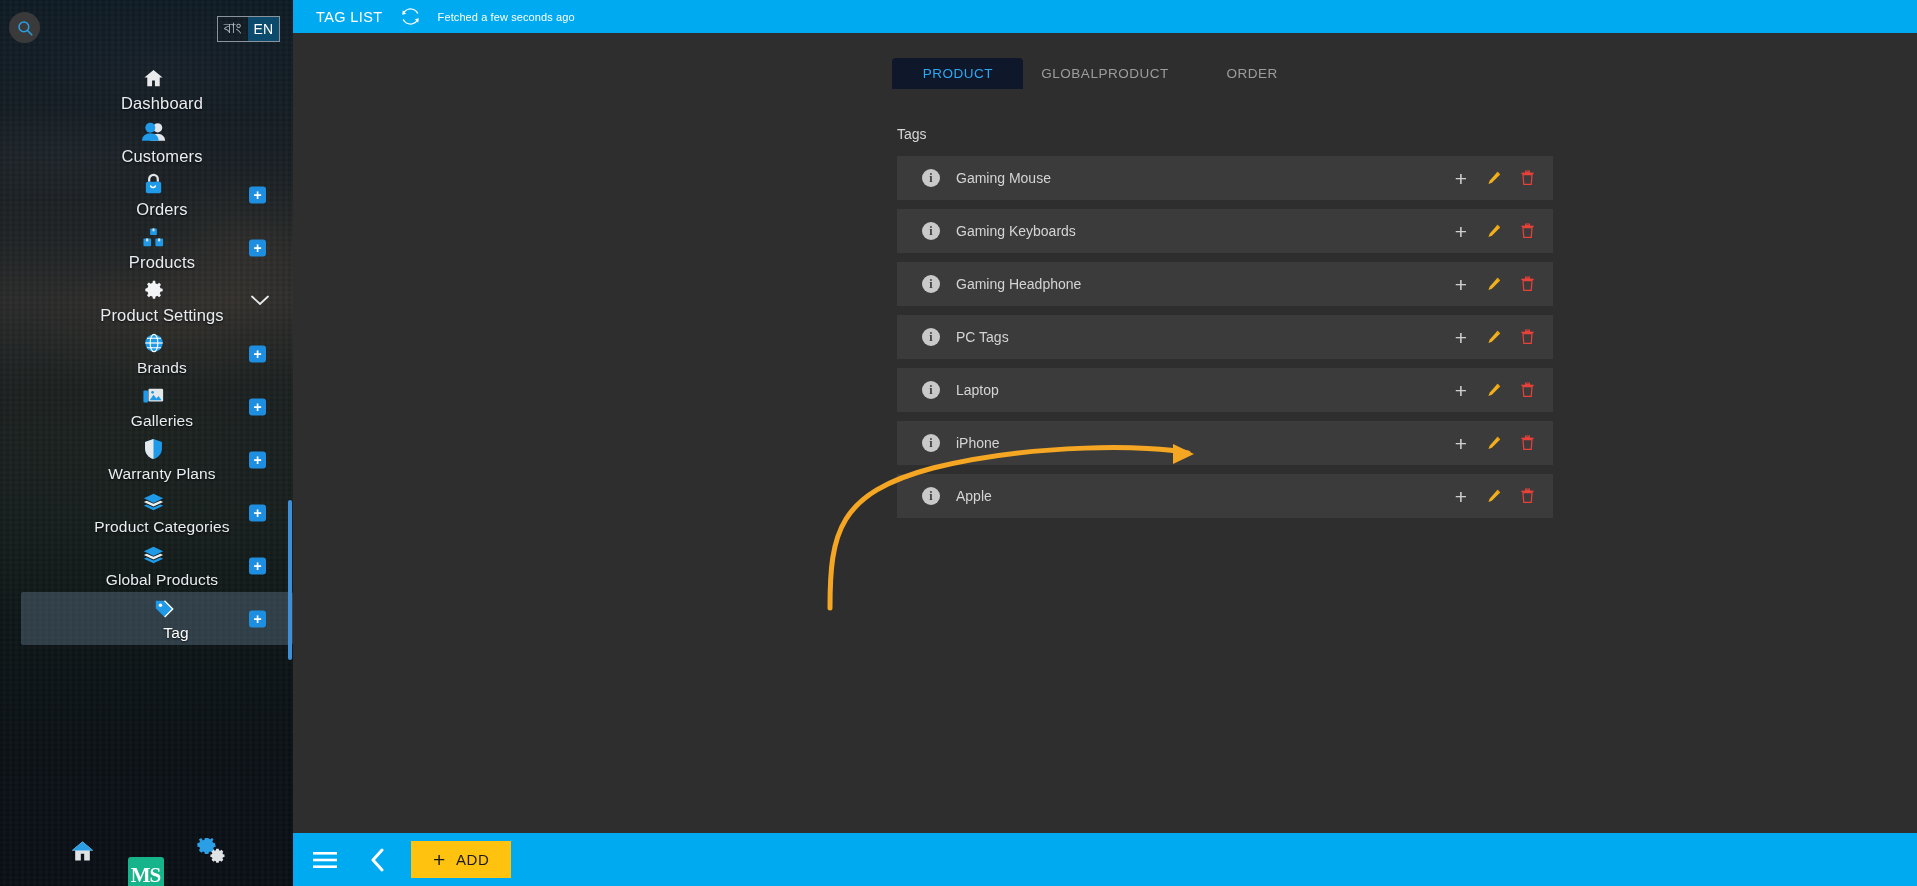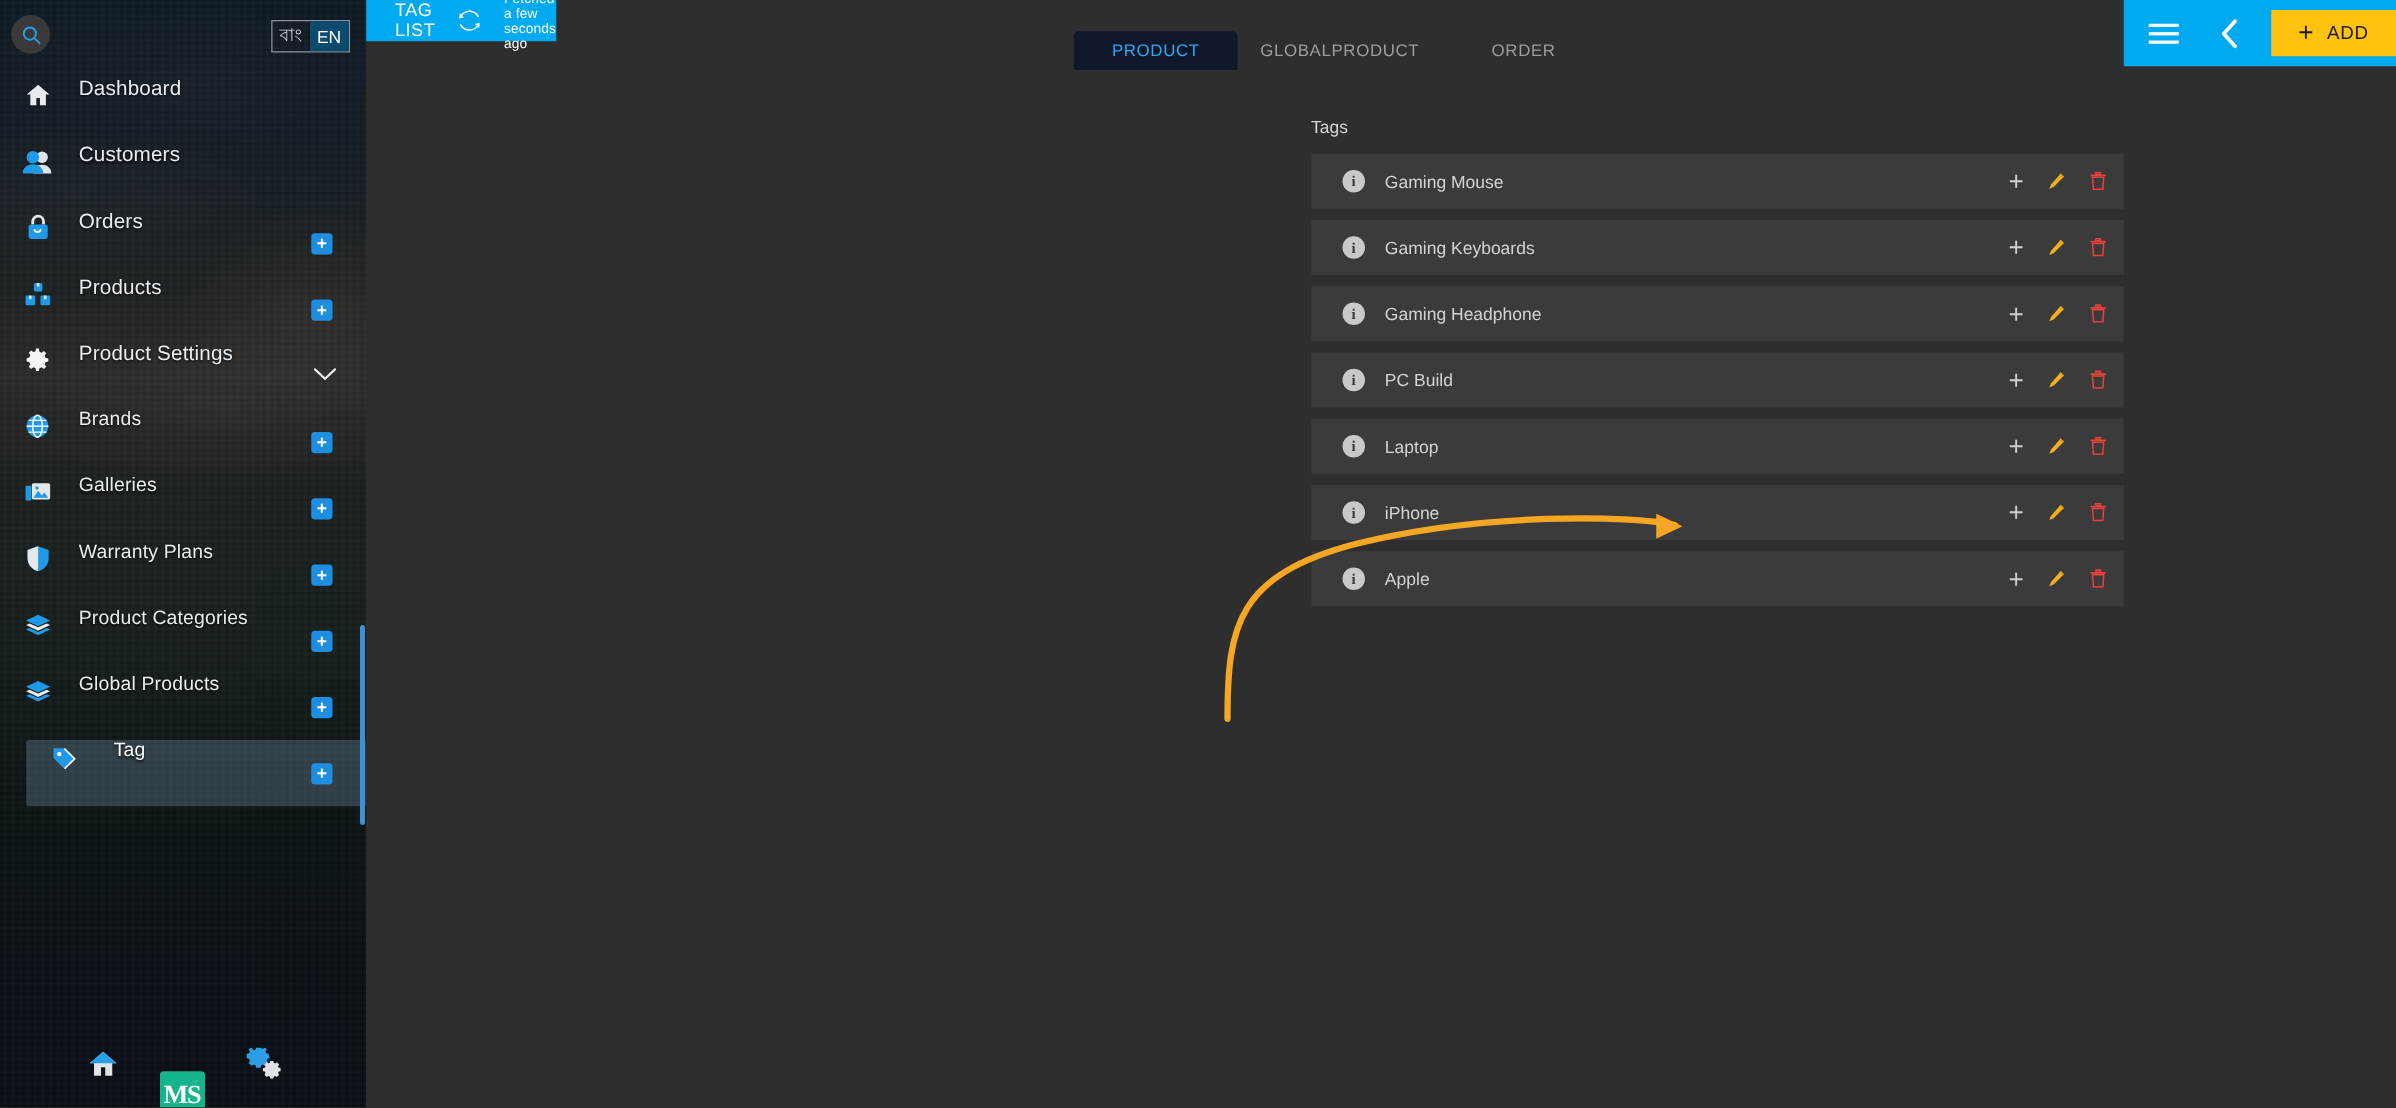--- a/index.html
+++ b/index.html
@@ -69,25 +69,26 @@
     color: #c5ccd2; cursor: pointer;
   }
   .lang-opt.active { background: #0c4a6e; color: #ffffff; font-weight: 400; }
 
   .nav {
     position: absolute; top: 62px; left: 0; right: 0; bottom: 78px;
     overflow: hidden;
   }
   .nav-item {
     position: relative;
-    display: flex; 
+    display: flex; align-items: center;
     height: 53px;
     padding-left: 14px;
     color: #e9edf1;
     cursor: pointer;
+    flex-direction: column;
   }
   .nav-item .ico {
     width: 32px; height: 28px;
     display: flex; align-items: center; justify-content: center;
     flex: 0 0 32px;
   }
   .nav-item .lbl {
     margin-left: 17px;
     font-size: 16.5px;
     letter-spacing: .15px;
@@ -139,21 +140,21 @@
     letter-spacing: -1px;
     cursor: pointer;
     margin-top: 48px;
   }
 
   
   .main {
     position: relative;
     width: 1624px; height: 886px;
     background: #2e2e2e;
-    display: flex; flex-direction: row;
+    display: flex; flex-direction: column;
   }
   .topbar {
     height: 33px; flex: 0 0 33px;
     background: #00aaf0;
     display: flex; align-items: center;
     padding-left: 23px;
     gap: 18px;
   }
   .topbar .title {
     color: #ffffff; font-size: 14.5px; letter-spacing: .4px;
@@ -531,21 +532,21 @@
                   <path d="M6 1h4v1.6H6z" fill="none" stroke="#e8413a" stroke-width="1.2"></path>
                   <rect x="1.5" y="2.8" width="13" height="1.5" fill="#e8413a"></rect>
                   <path d="M3.2 5h9.6l-.8 10.3H4z" fill="none" stroke="#e8413a" stroke-width="1.3"></path>
                 </svg>
             </span>
           </span>
         </div>
 
         <div class="tag-row">
           <span class="info-dot">i</span>
-          <span class="tag-name">PC Build</span>
+          <span class="tag-name">PC Tags</span>
           <span class="row-actions">
             <span class="act plus">+</span>
             <span class="act">
               <svg width="15" height="15" viewBox="0 0 16 16">
                   <path d="M11.3.9 14 3.6 5.2 12.4 1.5 13.9l1.5-3.7z" fill="#f2b01e"></path>
                   <path d="M11.3.9 14 3.6l-1.3 1.3L10 2.2z" fill="#e8a008"></path>
                 </svg>
             </span>
             <span class="act">
               <svg width="15" height="16" viewBox="0 0 16 17">

